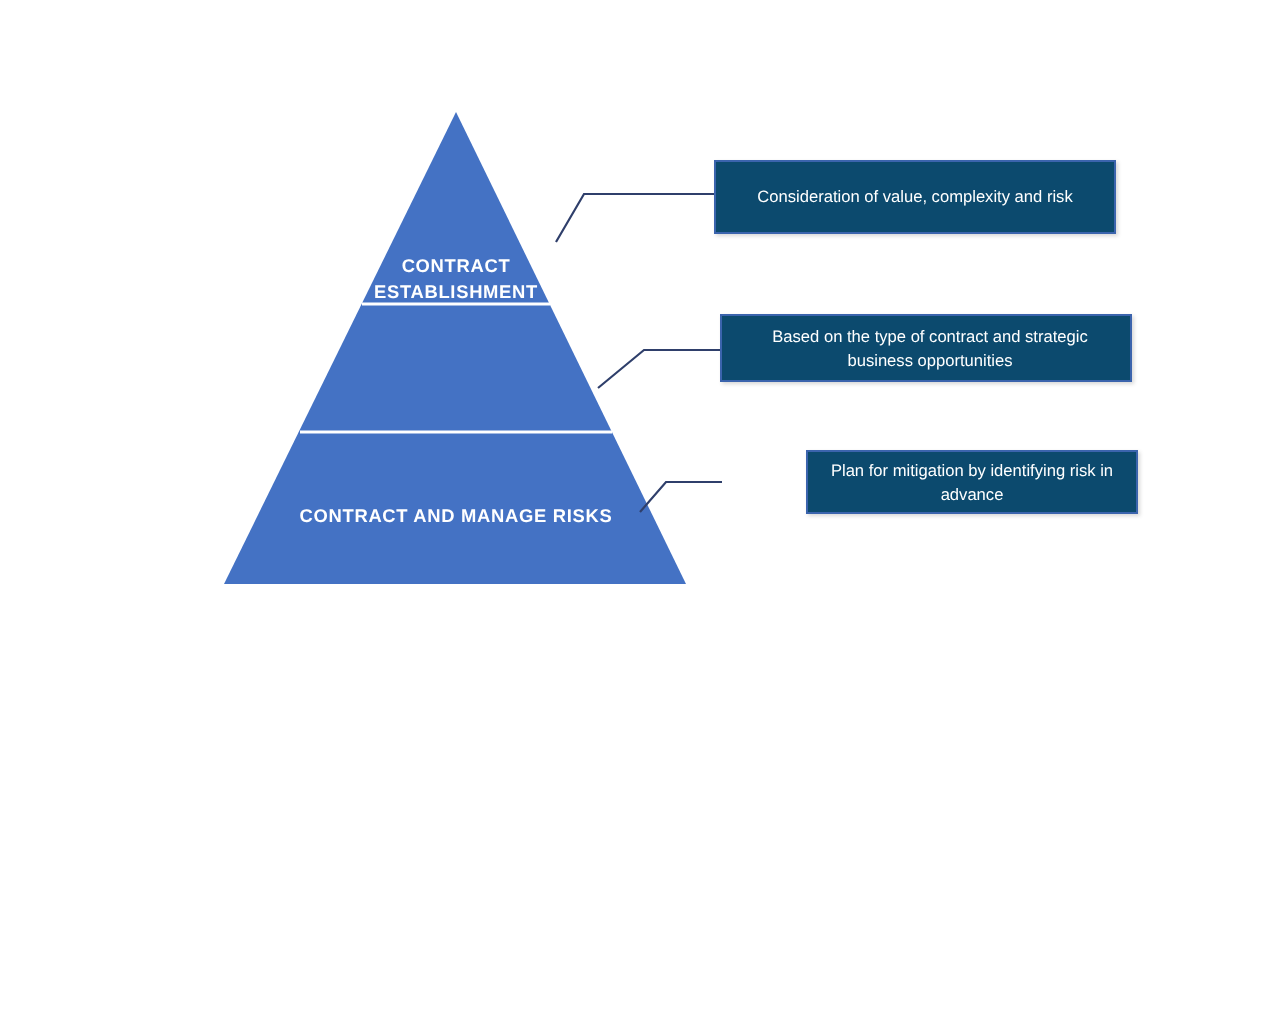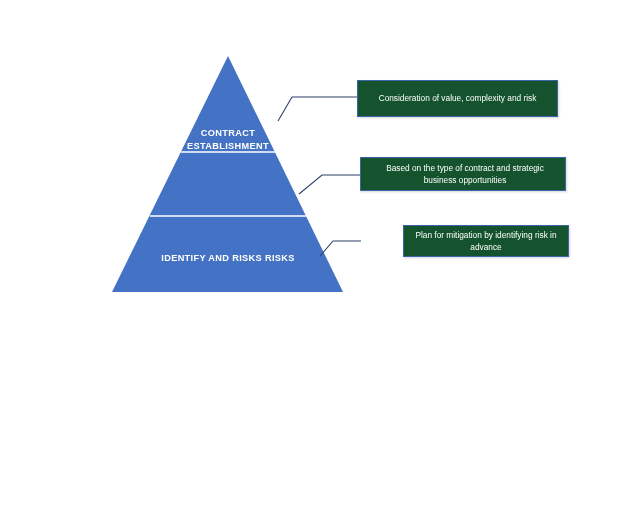--- a/index.html
+++ b/index.html
@@ -49,21 +49,21 @@
     top: 175px;
     width: 142px;
   }
   #tier-label-2 {
     left: 142px;
     top: 252px;
     width: 172px;
   }
   .callout-box {
     position: absolute;
-    background: #14532d;
+    background: #0c4a6e;
     border: 1px solid #3b64ad;
     box-sizing: border-box;
     display: flex;
     align-items: center;
     justify-content: center;
     color: #ffffff;
     font-size: 8.3px;
     line-height: 12.5px;
     text-align: center;
     padding: 2px 8px;
@@ -91,21 +91,21 @@
 
     <polyline points="278,121 292,97 357,97" fill="none" stroke="#2F3F6B" stroke-width="1.1"></polyline>
     <polyline points="299,194 322,175 360,175" fill="none" stroke="#2F3F6B" stroke-width="1.1"></polyline>
     <polyline points="320,256 333,241 361,241" fill="none" stroke="#2F3F6B" stroke-width="1.1"></polyline>
   </svg>
 
   <div class="tier-label" id="tier-label-0">CONTRACT
 ESTABLISHMENT</div>
 
 
-  <div class="tier-label" id="tier-label-2">IDENTIFY AND RISKS RISKS</div>
+  <div class="tier-label" id="tier-label-2">CONTRACT AND MANAGE RISKS</div>
 
   <div class="callout-box" id="callout-0">
     <span class="callout-text">Consideration of value, complexity and risk</span>
   </div>
 
   <div class="callout-box" id="callout-1">
     <span class="callout-text">Based on the type of contract and strategic business opportunities</span>
   </div>
 
   <div class="callout-box" id="callout-2">

